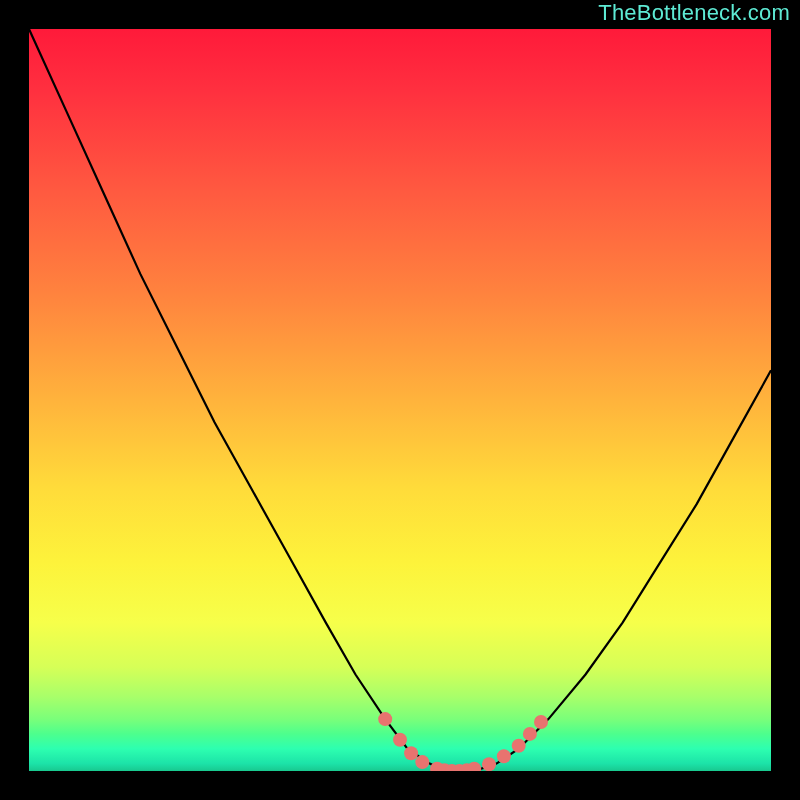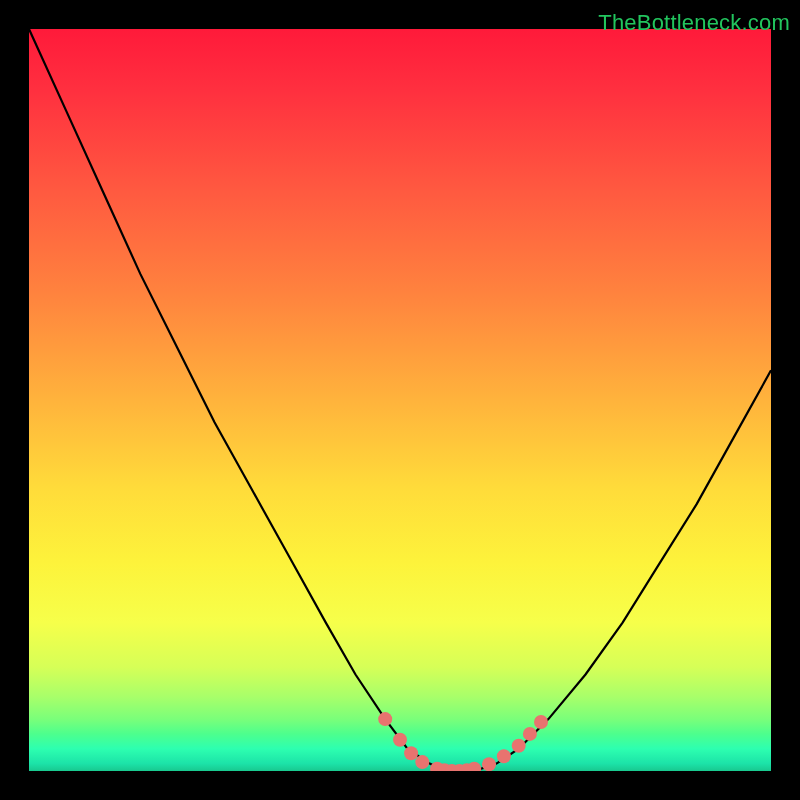--- a/index.html
+++ b/index.html
@@ -45,23 +45,23 @@
   }
   svg.curve {
     position: absolute;
     left: 0;
     top: 0;
     width: 742px;
     height: 742px;
   }
   .watermark {
     position: absolute;
-    top: 10px;
+    top: 0;
     right: 10px;
-    color: #22c55e;
+    color: #5eead4;
     font-size: 22px;
     font-weight: 500;
     letter-spacing: 0.2px;
     user-select: none;
   }
 </style>
 </head>
 <body>
 
 <div class="frame">

